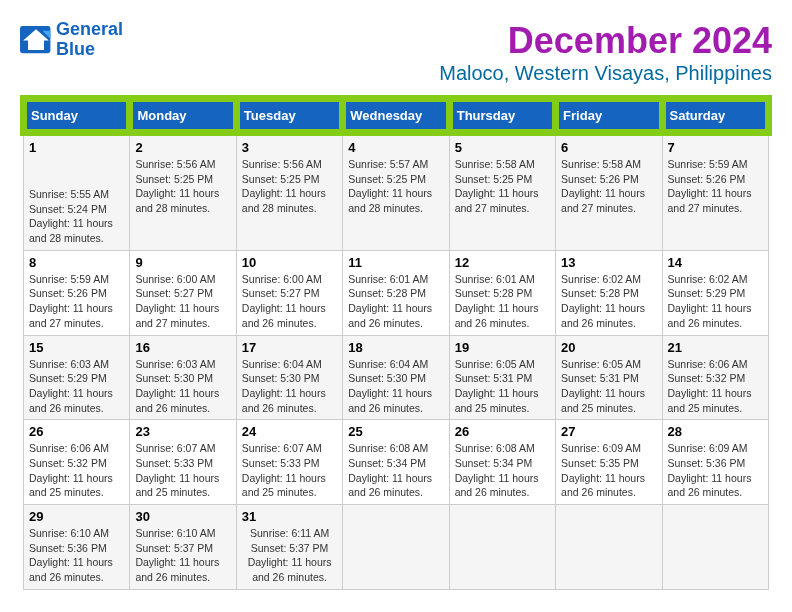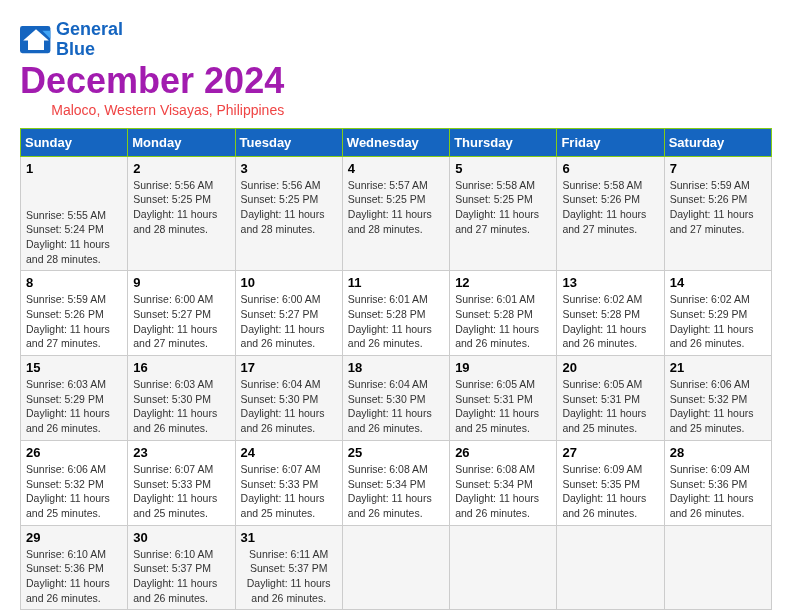--- a/index.html
+++ b/index.html
@@ -8,21 +8,20 @@
       background: #fff;
       width: 792px;
       min-height: 612px;
       padding: 20px;
     }
     .header {
       display: flex;
       justify-content: space-between;
       align-items: flex-start;
       margin-bottom: 10px;
-      flex-direction: column;
     }
     .logo {
       display: flex;
       align-items: center;
       gap: 4px;
     }
     .logo-text {
       font-size: 18px;
       font-weight: bold;
       color: #333;
@@ -37,37 +36,37 @@
     }
     .title-block {
       text-align: right;
     }
     .title-block h1 {
       font-size: 36px;
       font-weight: bold;
       color: #a21caf;
     }
     .title-block h2 {
-      font-size: 14px;
+      font-size: 20px;
       font-weight: normal;
-      color: #ef4444;
+      color: #0369a1;
     }
     table {
       width: 100%;
       border-collapse: collapse;
       font-size: 11px;
     }
     thead tr th {
       background-color: #1565c0;
       color: #fff;
       padding: 6px 4px;
       text-align: left;
       font-size: 13px;
       font-weight: bold;
-      border: 1px solid #84cc16;
+      border: 7px solid #84cc16;
     }
     tbody tr td {
       border: 1px solid #ccc;
       padding: 4px 5px;
       vertical-align: top;
       width: calc(100% / 7);
       min-height: 70px;
     }
     tbody tr:nth-child(odd) td {
       background-color: #f5f5f5;

